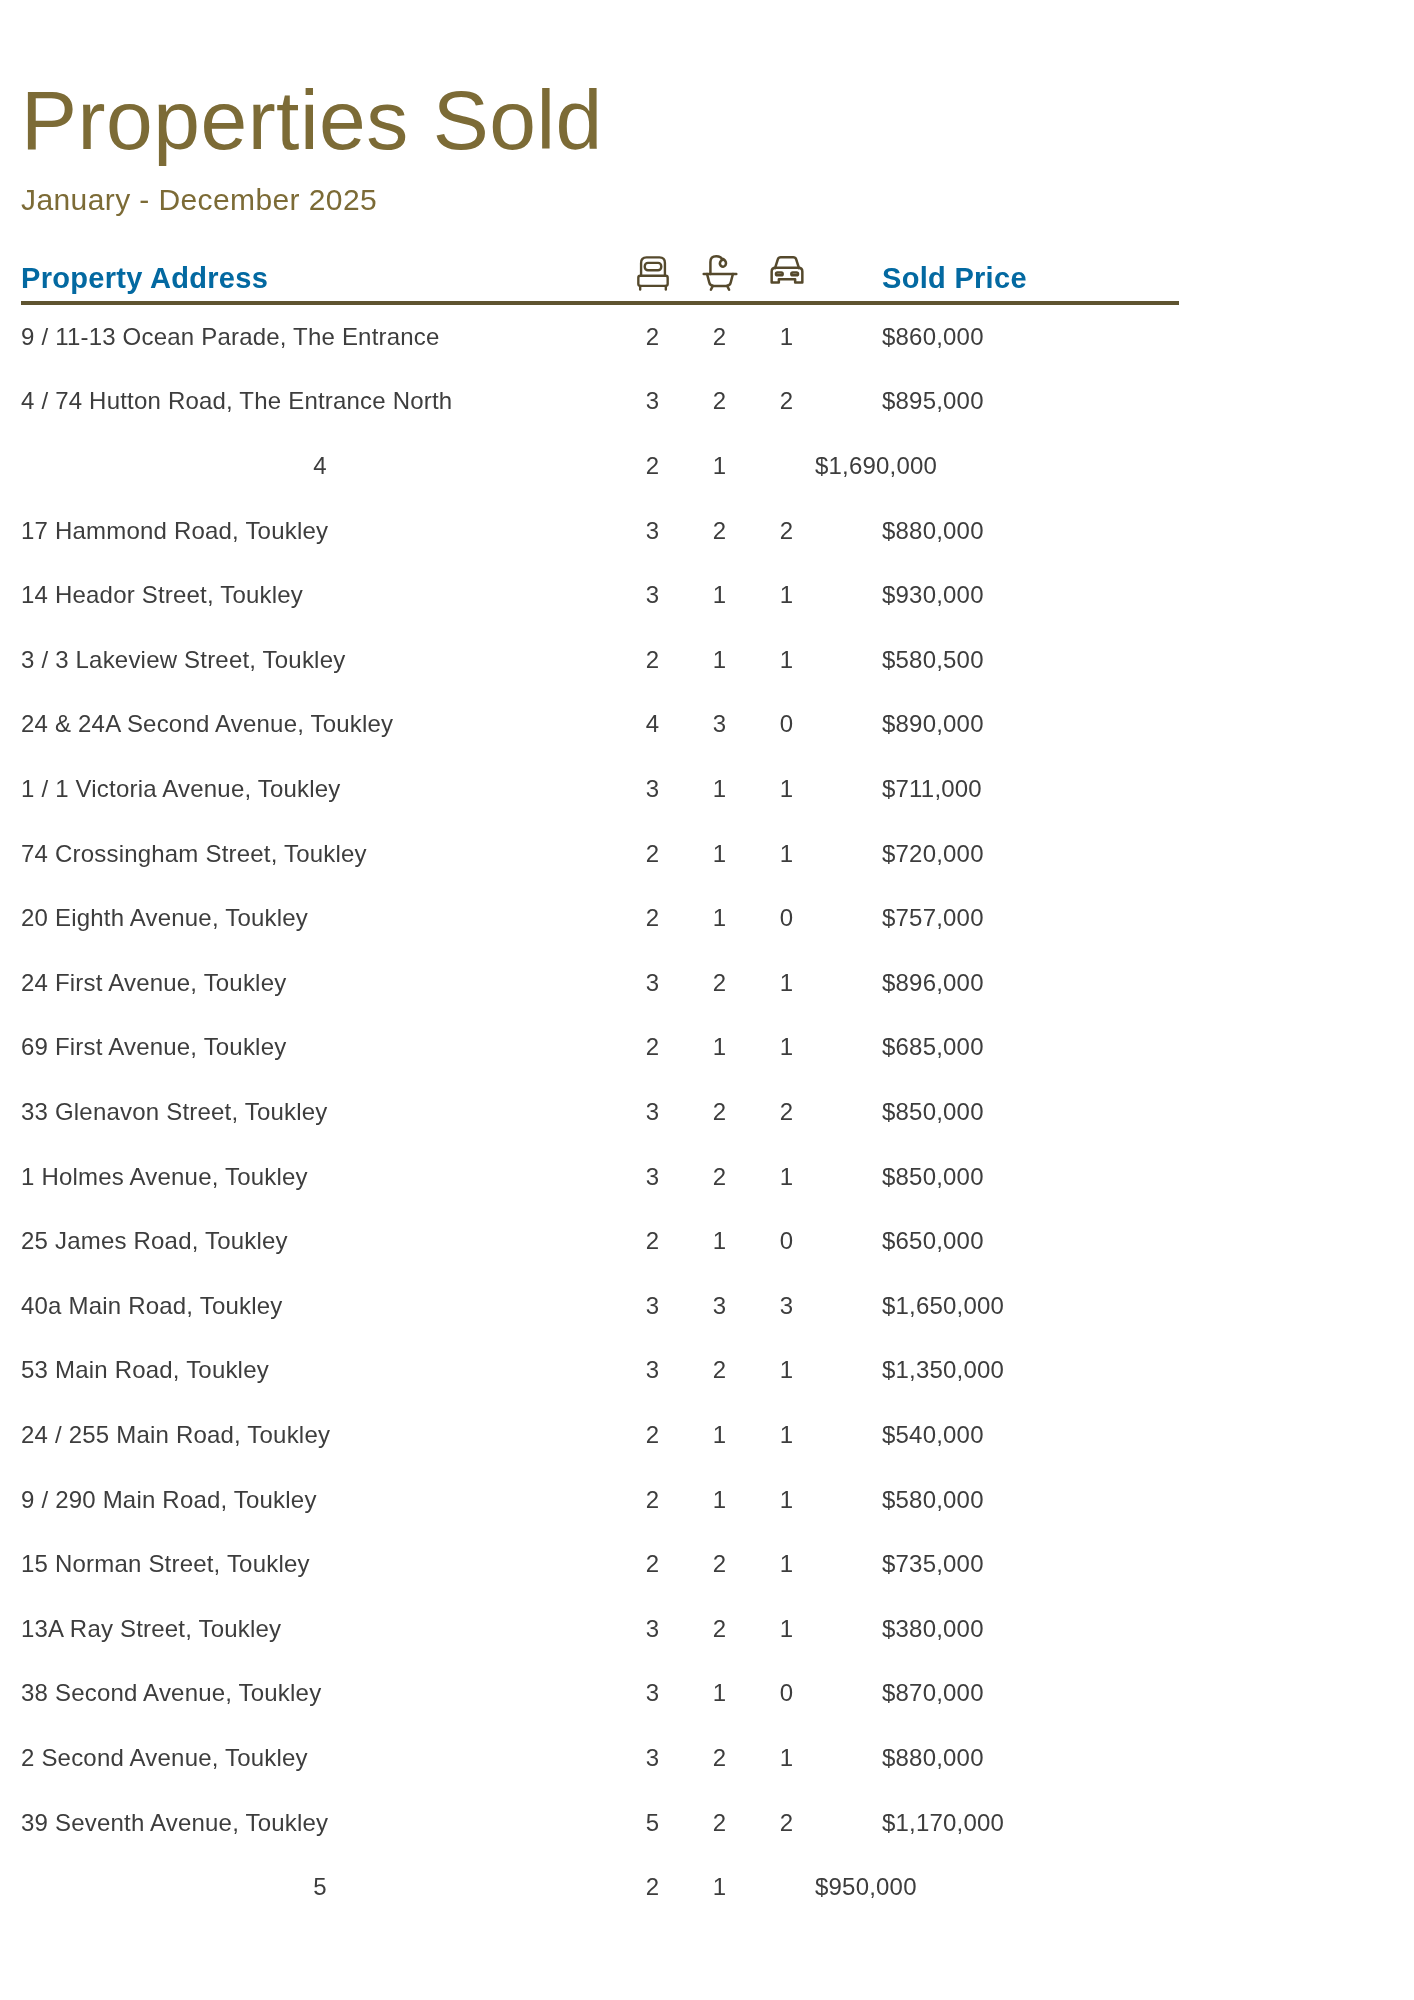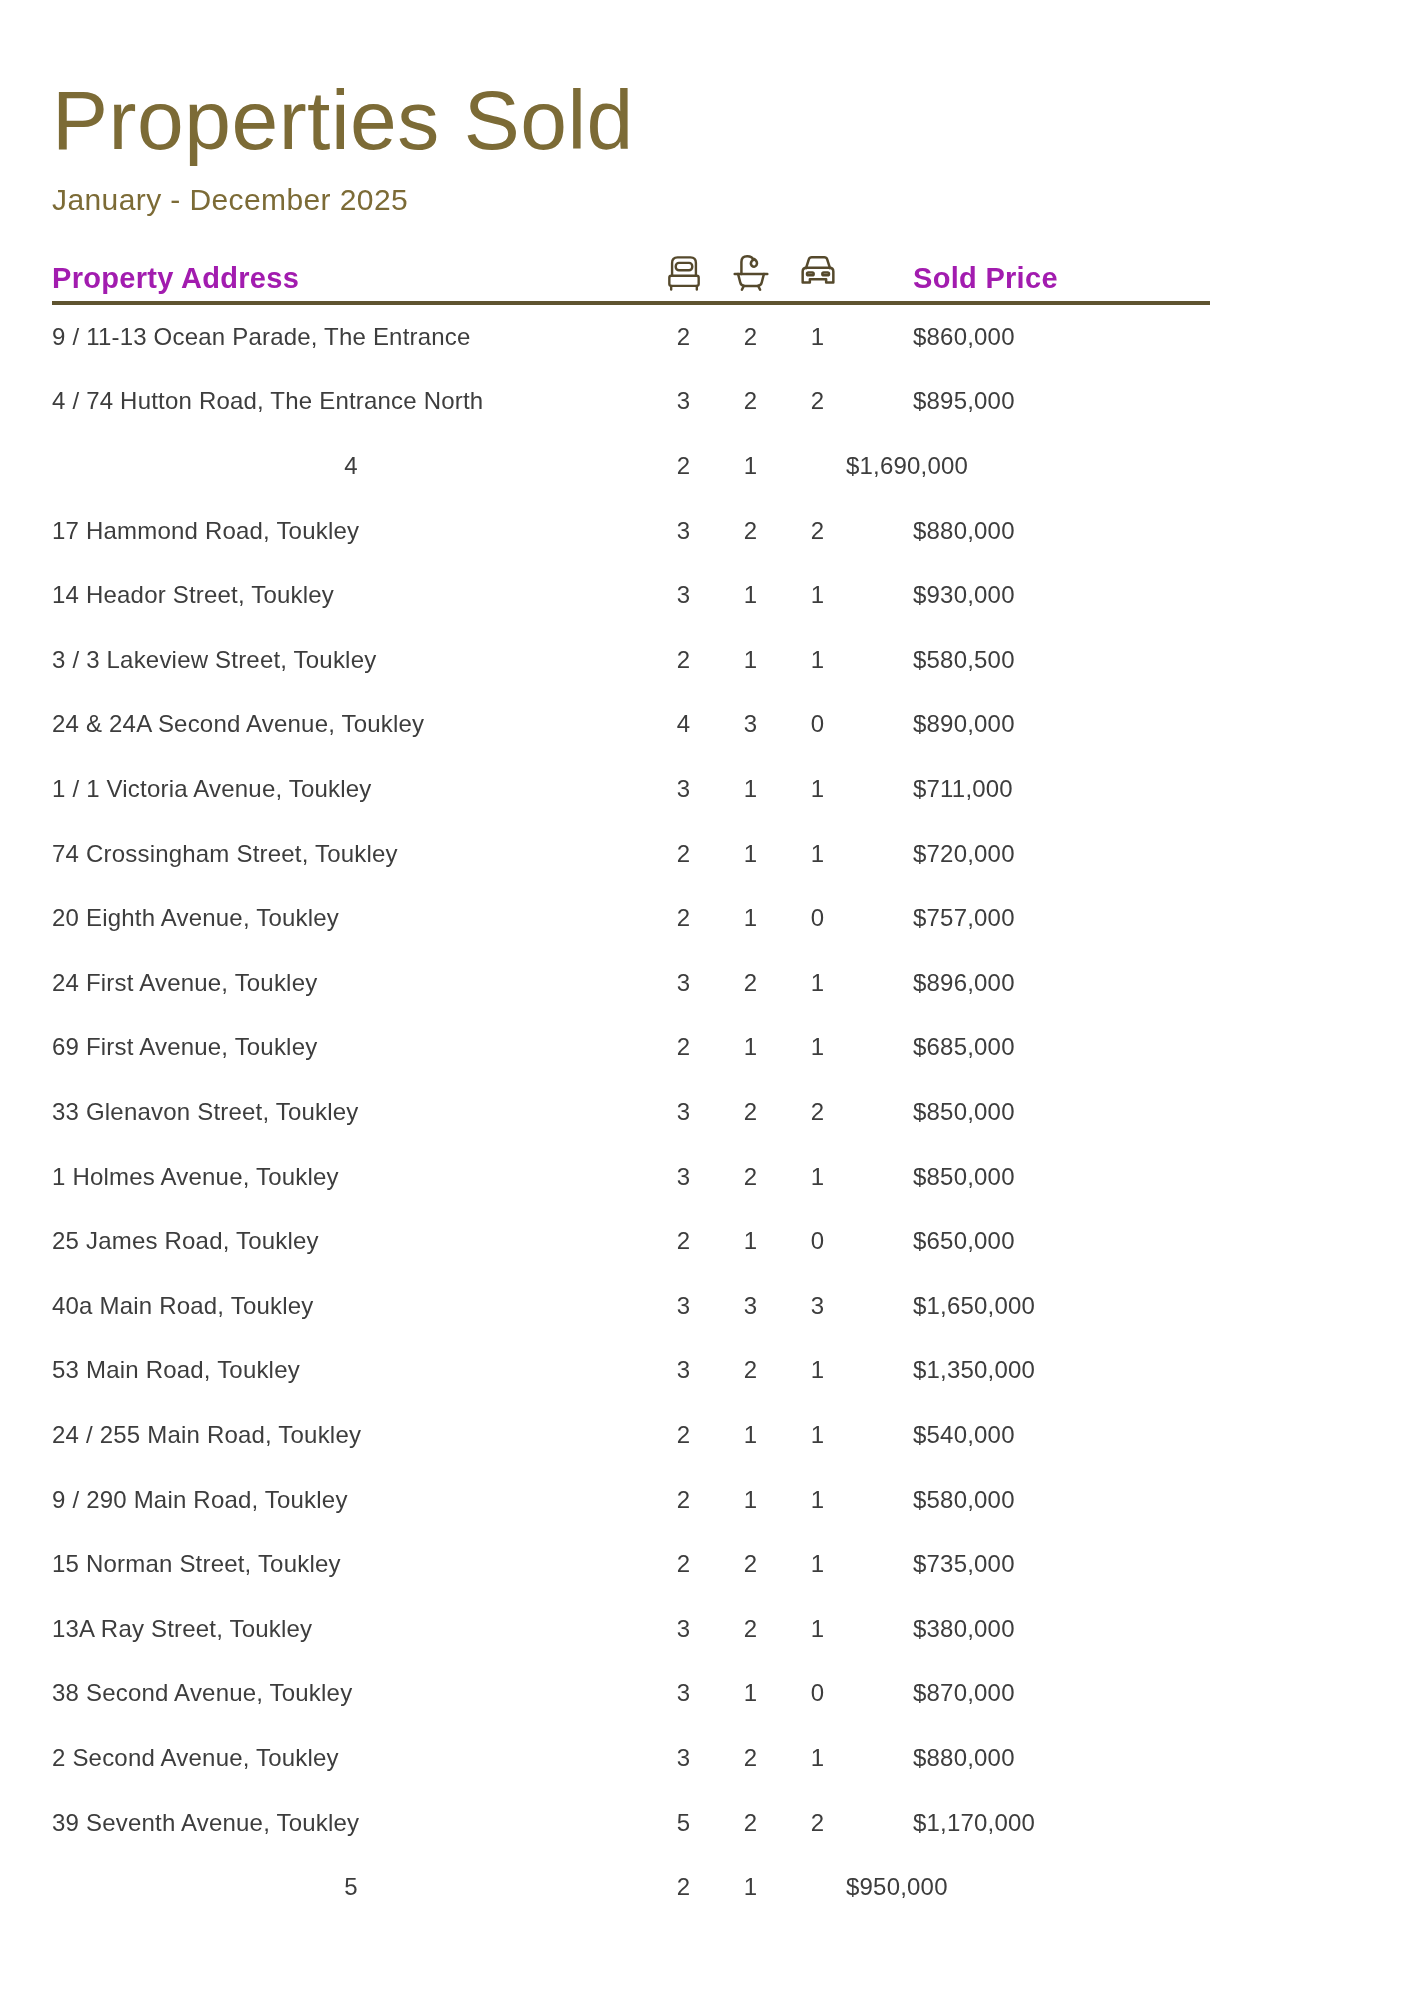--- a/index.html
+++ b/index.html
@@ -8,21 +8,21 @@
     background: #ffffff;
   }
   body {
     width: 1414px;
     height: 2000px;
     font-family: "Liberation Sans", sans-serif;
     overflow: hidden;
   }
   .page {
     width: 1158px;
-    margin-left: 52px;
+    margin-left: 21px;
   }
   .title {
     margin: 0;
     padding-top: 72px;
     font-size: 84px;
     font-weight: 500;
     letter-spacing: 0.5px;
     color: #7c6b36;
     line-height: 1.15;
   }
@@ -38,21 +38,21 @@
     display: grid;
     grid-template-columns: 598px 67px 67px 67px auto;
     align-items: end;
     padding-bottom: 6px;
     border-bottom: 4px solid #5f5430;
   }
   .th-address, .th-price {
     font-size: 29px;
     font-weight: 700;
     letter-spacing: 0.3px;
-    color: #a21caf;
+    color: #0369a1;
   }
   .th-price {
     padding-left: 62px;
   }
   .icon-cell {
     display: flex;
     justify-content: center;
     align-items: flex-end;
   }
   .icon-cell svg {

